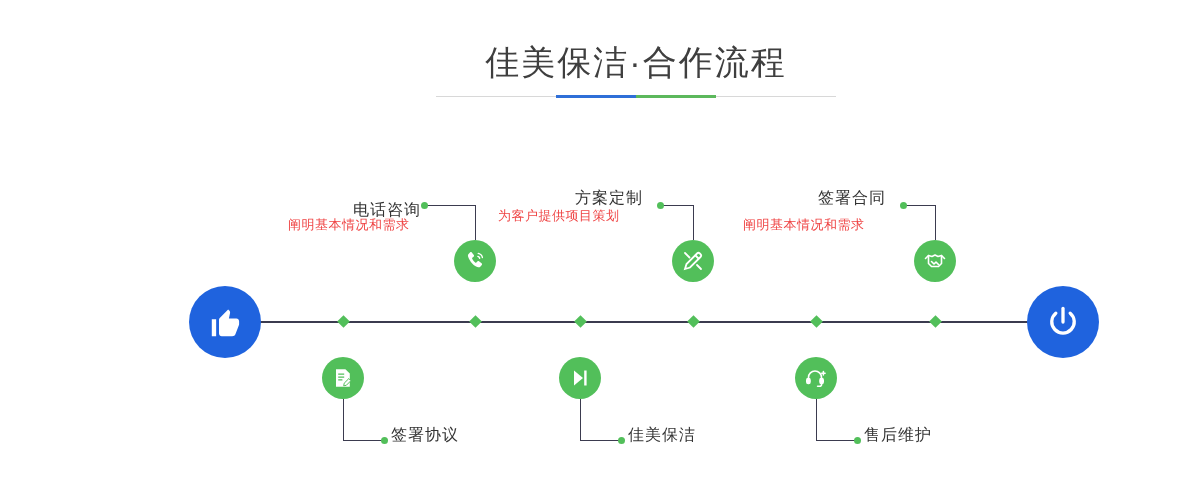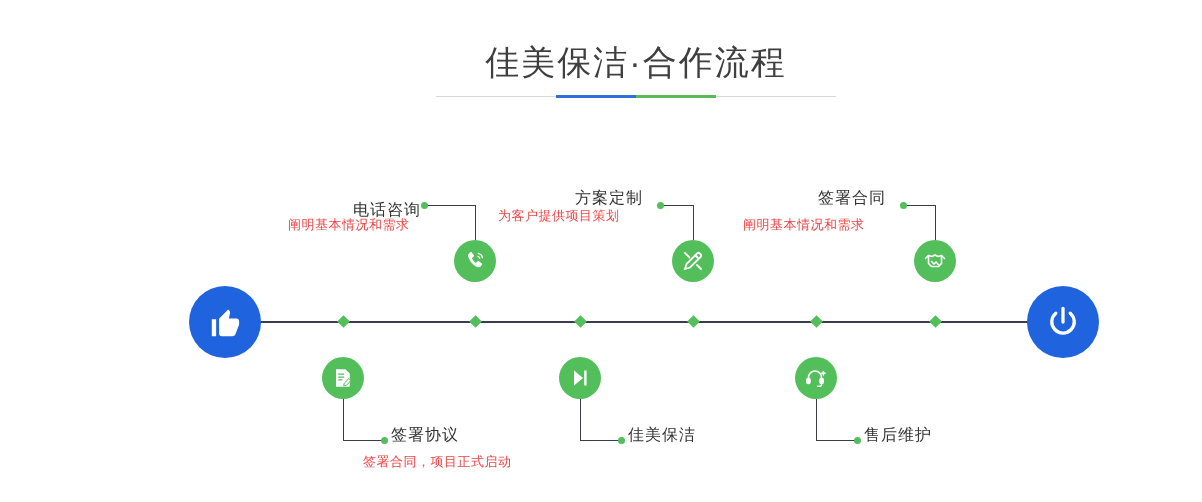--- a/index.html
+++ b/index.html
@@ -210,21 +210,20 @@
         <path d="M5 3.2h9.4l4.4 4.4v13.2H5z" fill="#ffffff"></path>
         <path d="M7.2 7.5h6v1.3h-6zM7.2 10.4h6v1.3h-6zM7.2 13.3h4.2v1.3H7.2z" fill="#52bf5a"></path>
         <path d="M17.8 12.6l2.1 2.1-4.6 4.6-2.6.5.5-2.6z" fill="#ffffff" stroke="#52bf5a" stroke-width="1"></path>
       </svg>
     </span>
   </div>
   <div class="vline" style="left:308px; top:399px; height:41px;"></div>
   <div class="hline" style="left:308px; top:440px; width:42px;"></div>
   <div class="dot" style="left:346px; top:437px;"></div>
   <div class="lbl-title" style="left:356px; top:425px;">签署协议</div>
-  <div class="lbl-desc" style="left:328px; top:453px;">签署合同，项目正式启动</div>
 
   <div class="diamond" style="left:654px;"></div>
   <div class="node" style="left:637px; top:240px;">
     <span>
       <svg width="24" height="24" viewBox="0 0 24 24" fill="none" stroke="#ffffff" stroke-width="1.8" stroke-linecap="round">
         <path d="M4 20l5-1.5L19.5 8a2 2 0 0 0 0-2.8l-.7-.7a2 2 0 0 0-2.8 0L5.5 15z"></path>
         <path d="M14.5 6.5l3 3"></path>
         <path d="M4 4l4.5 4.5"></path>
         <path d="M16 16l4 4"></path>
       </svg>

